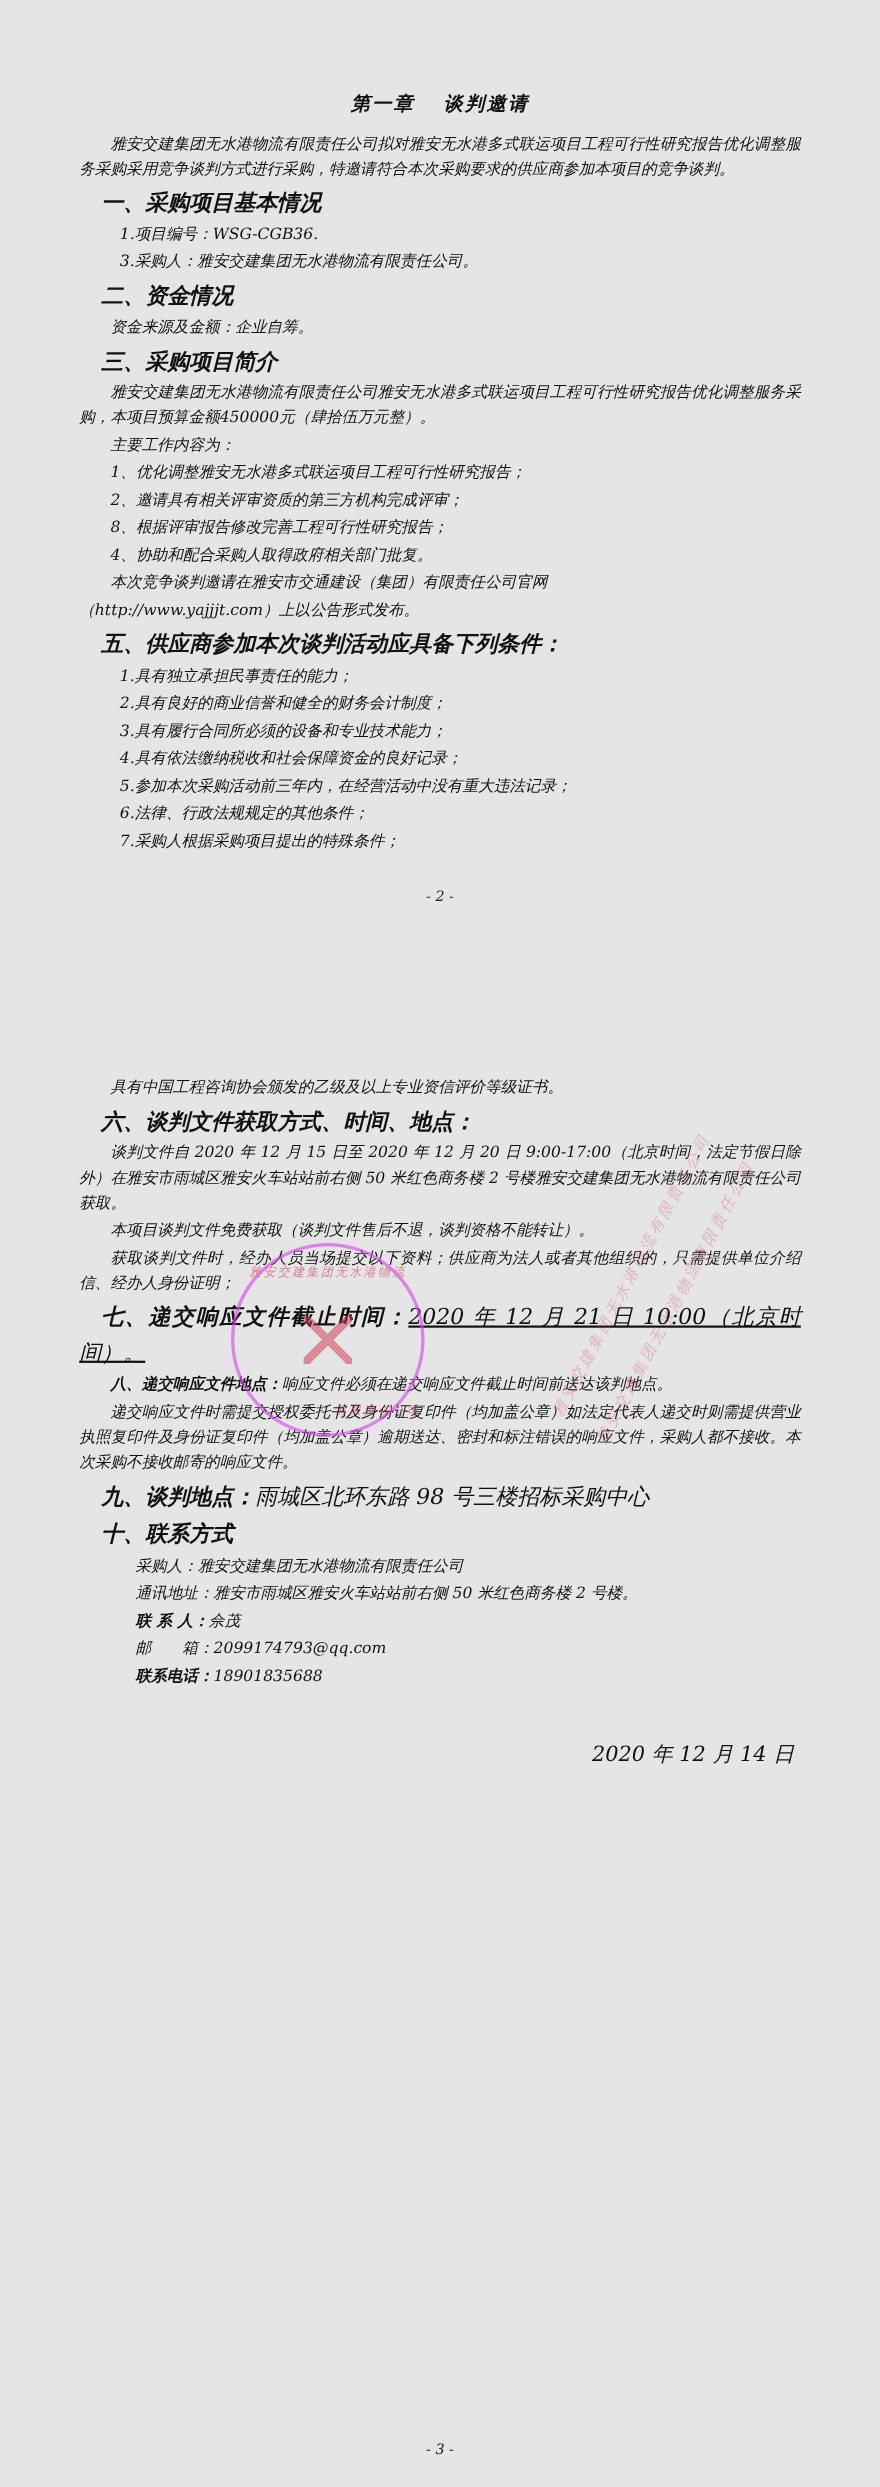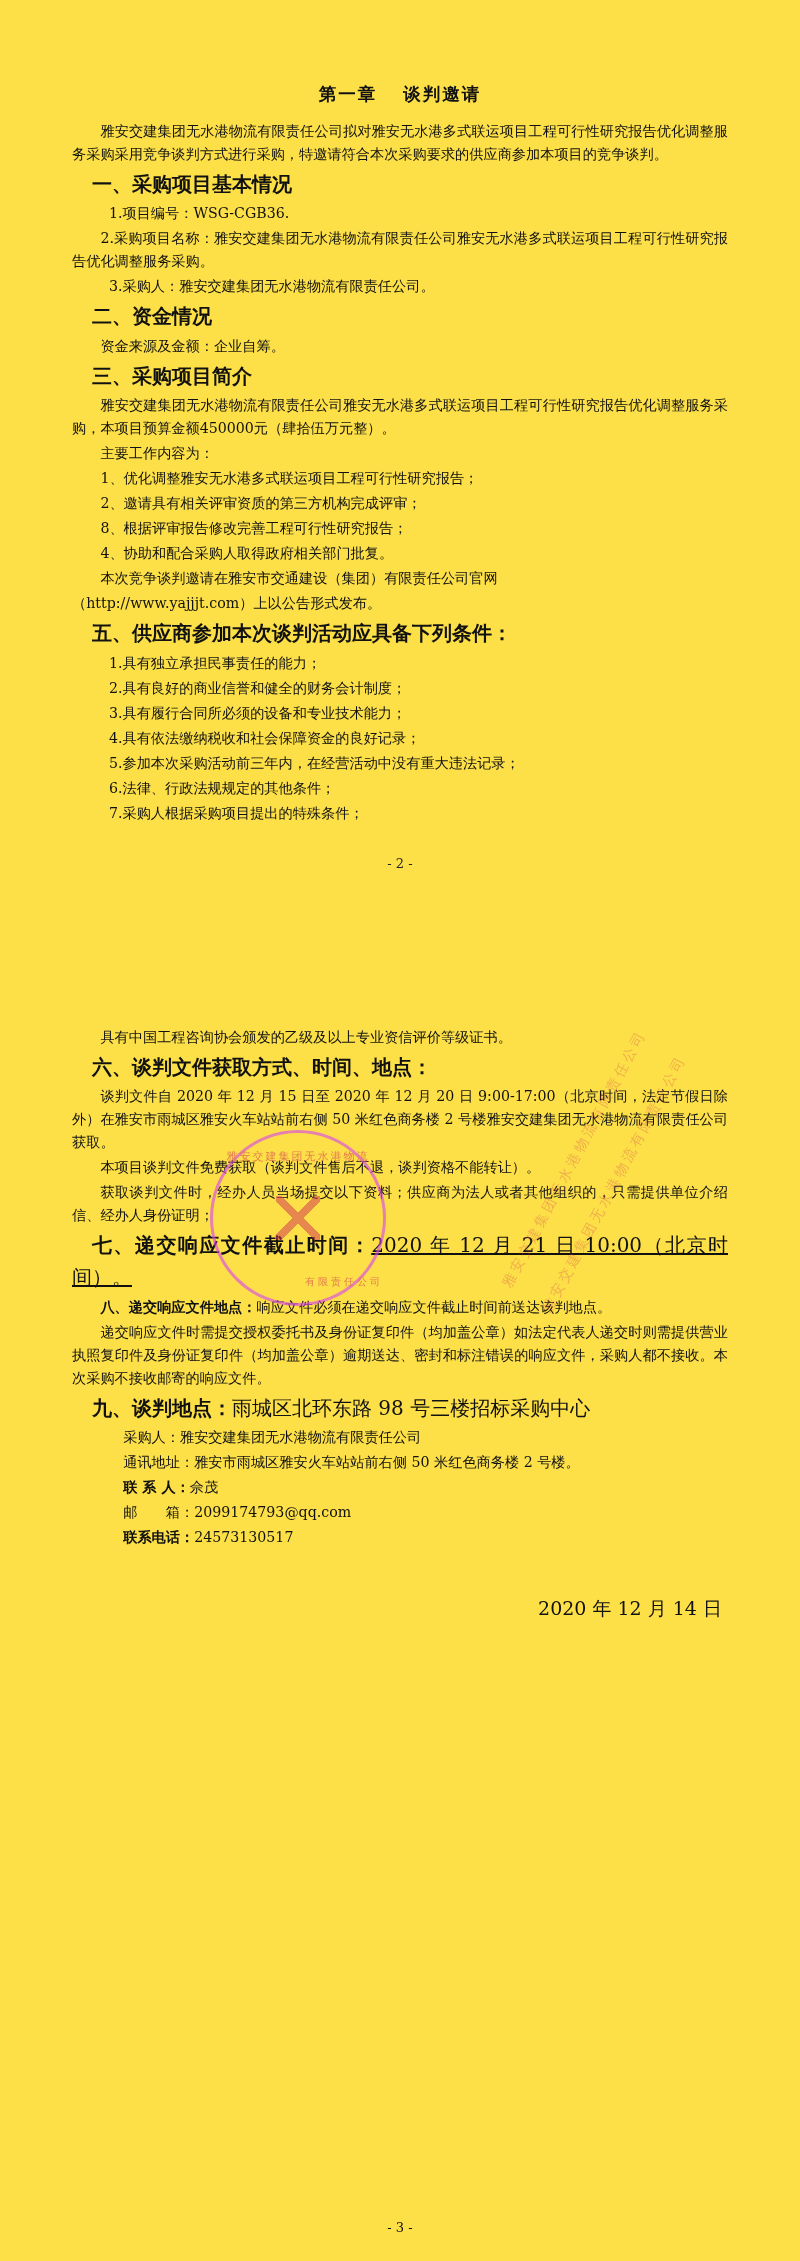--- a/index.html
+++ b/index.html
@@ -5,23 +5,24 @@
   html, body { margin:0; padding:0; background:#ffffff; }
   body {
     width:800px;
     font-family:"DejaVu Sans", sans-serif;
     color:#111;
   }
   .page {
     position:relative;
     width:800px;
     min-height:2261px;
-    background:#fde047;
+    background:#e5e5e5;
     box-sizing:border-box;
     padding:60px 72px 30px 72px;
+    font-style:italic;
   }
   .doc-title {
     text-align:center;
     font-size:17.5px;
     font-weight:bold;
     letter-spacing:2px;
     margin:22px 0 14px 0;
     font-family:"DejaVu Serif", serif;
   }
   .doc-title .gap { display:inline-block; width:26px; }
@@ -126,21 +127,20 @@
 <div class="page">
 
   <div class="doc-title">
     <span>第一章</span><span class="gap"></span><span>谈判邀请</span>
   </div>
 
   <p class="body-indent">雅安交建集团无水港物流有限责任公司拟对雅安无水港多式联运项目工程可行性研究报告优化调整服务采购采用竞争谈判方式进行采购，特邀请符合本次采购要求的供应商参加本项目的竞争谈判。</p>
 
   <p class="sec-head">一、采购项目基本情况</p>
   <p class="num-item2">1.项目编号：WSG-CGB36.</p>
-  <p class="num-item">2.采购项目名称：雅安交建集团无水港物流有限责任公司雅安无水港多式联运项目工程可行性研究报告优化调整服务采购。</p>
   <p class="num-item2">3.采购人：雅安交建集团无水港物流有限责任公司。</p>
 
   <p class="sec-head">二、资金情况</p>
   <p class="plain-indent">资金来源及金额：企业自筹。</p>
 
   <p class="sec-head">三、采购项目简介</p>
   <p class="body-indent">雅安交建集团无水港物流有限责任公司雅安无水港多式联运项目工程可行性研究报告优化调整服务采购，本项目预算金额450000元（肆拾伍万元整）。</p>
   <p class="plain-indent">主要工作内容为：</p>
   <p class="plain-indent">1、优化调整雅安无水港多式联运项目工程可行性研究报告；</p>
   <p class="plain-indent">2、邀请具有相关评审资质的第三方机构完成评审；</p>
@@ -176,35 +176,36 @@
 
   <p class="body-indent">
     <strong>八、递交响应文件地点：</strong><span>响应文件必须在递交响应文件截止时间前送达该判地点。</span>
   </p>
   <p class="body-indent">递交响应文件时需提交授权委托书及身份证复印件（均加盖公章）如法定代表人递交时则需提供营业执照复印件及身份证复印件（均加盖公章）逾期送达、密封和标注错误的响应文件，采购人都不接收。本次采购不接收邮寄的响应文件。</p>
 
   <p class="sec-head">
     <span>九、谈判地点：</span><span style="font-weight:normal">雨城区北环东路 98 号三楼招标采购中心</span>
   </p>
 
+  <p class="sec-head">十、联系方式</p>
   <div class="contact-block">
     <p>
       <span>采购人：</span><span>雅安交建集团无水港物流有限责任公司</span>
     </p>
     <p>
       <span>通讯地址：</span><span>雅安市雨城区雅安火车站站前右侧 50 米红色商务楼 2 号楼。</span>
     </p>
     <p>
       <strong>联 系 人：</strong><span>佘茂</span>
     </p>
     <p>
       <span>邮　　箱：</span><span>2099174793@qq.com</span>
     </p>
     <p>
-      <strong>联系电话：</strong><span>24573130517</span>
+      <strong>联系电话：</strong><span>18901835688</span>
     </p>
   </div>
 
   <p class="date-line">2020 年 12 月 14 日</p>
 
   <div class="stamp">
     <div class="stamp-txt">雅安交建集团无水港物流</div>
     <div class="stamp-txt2">有限责任公司</div>
   </div>
 

